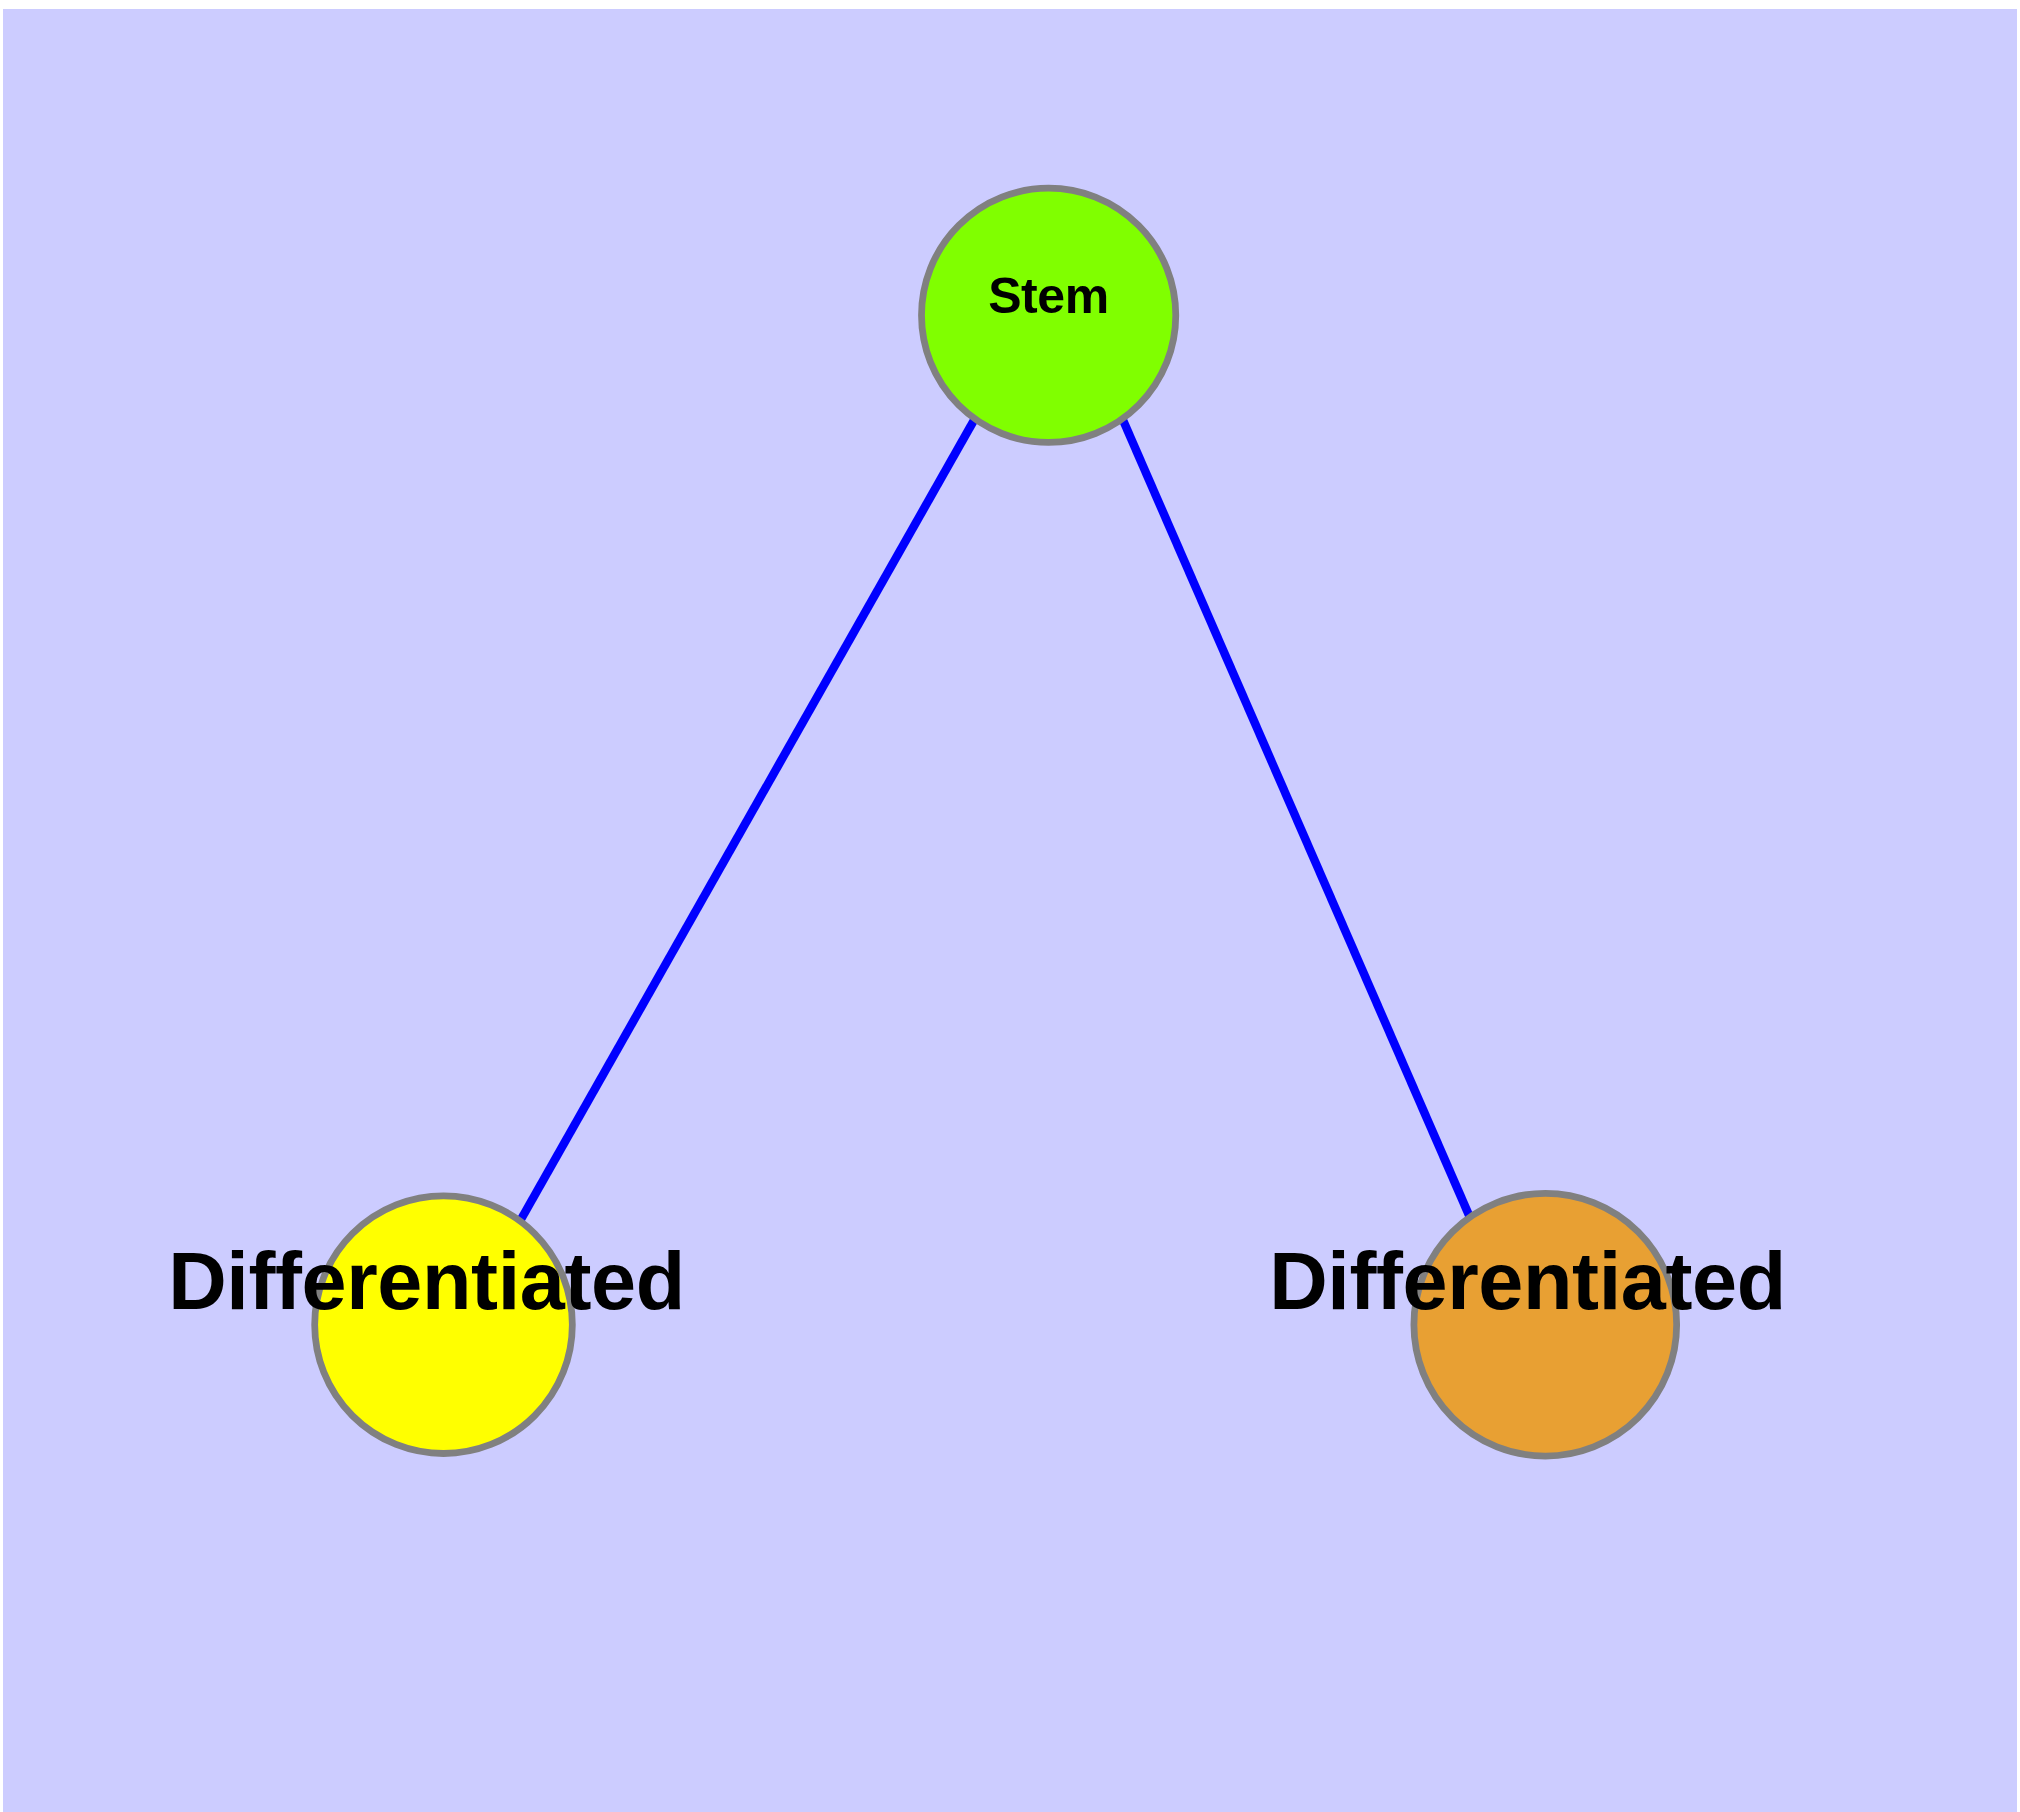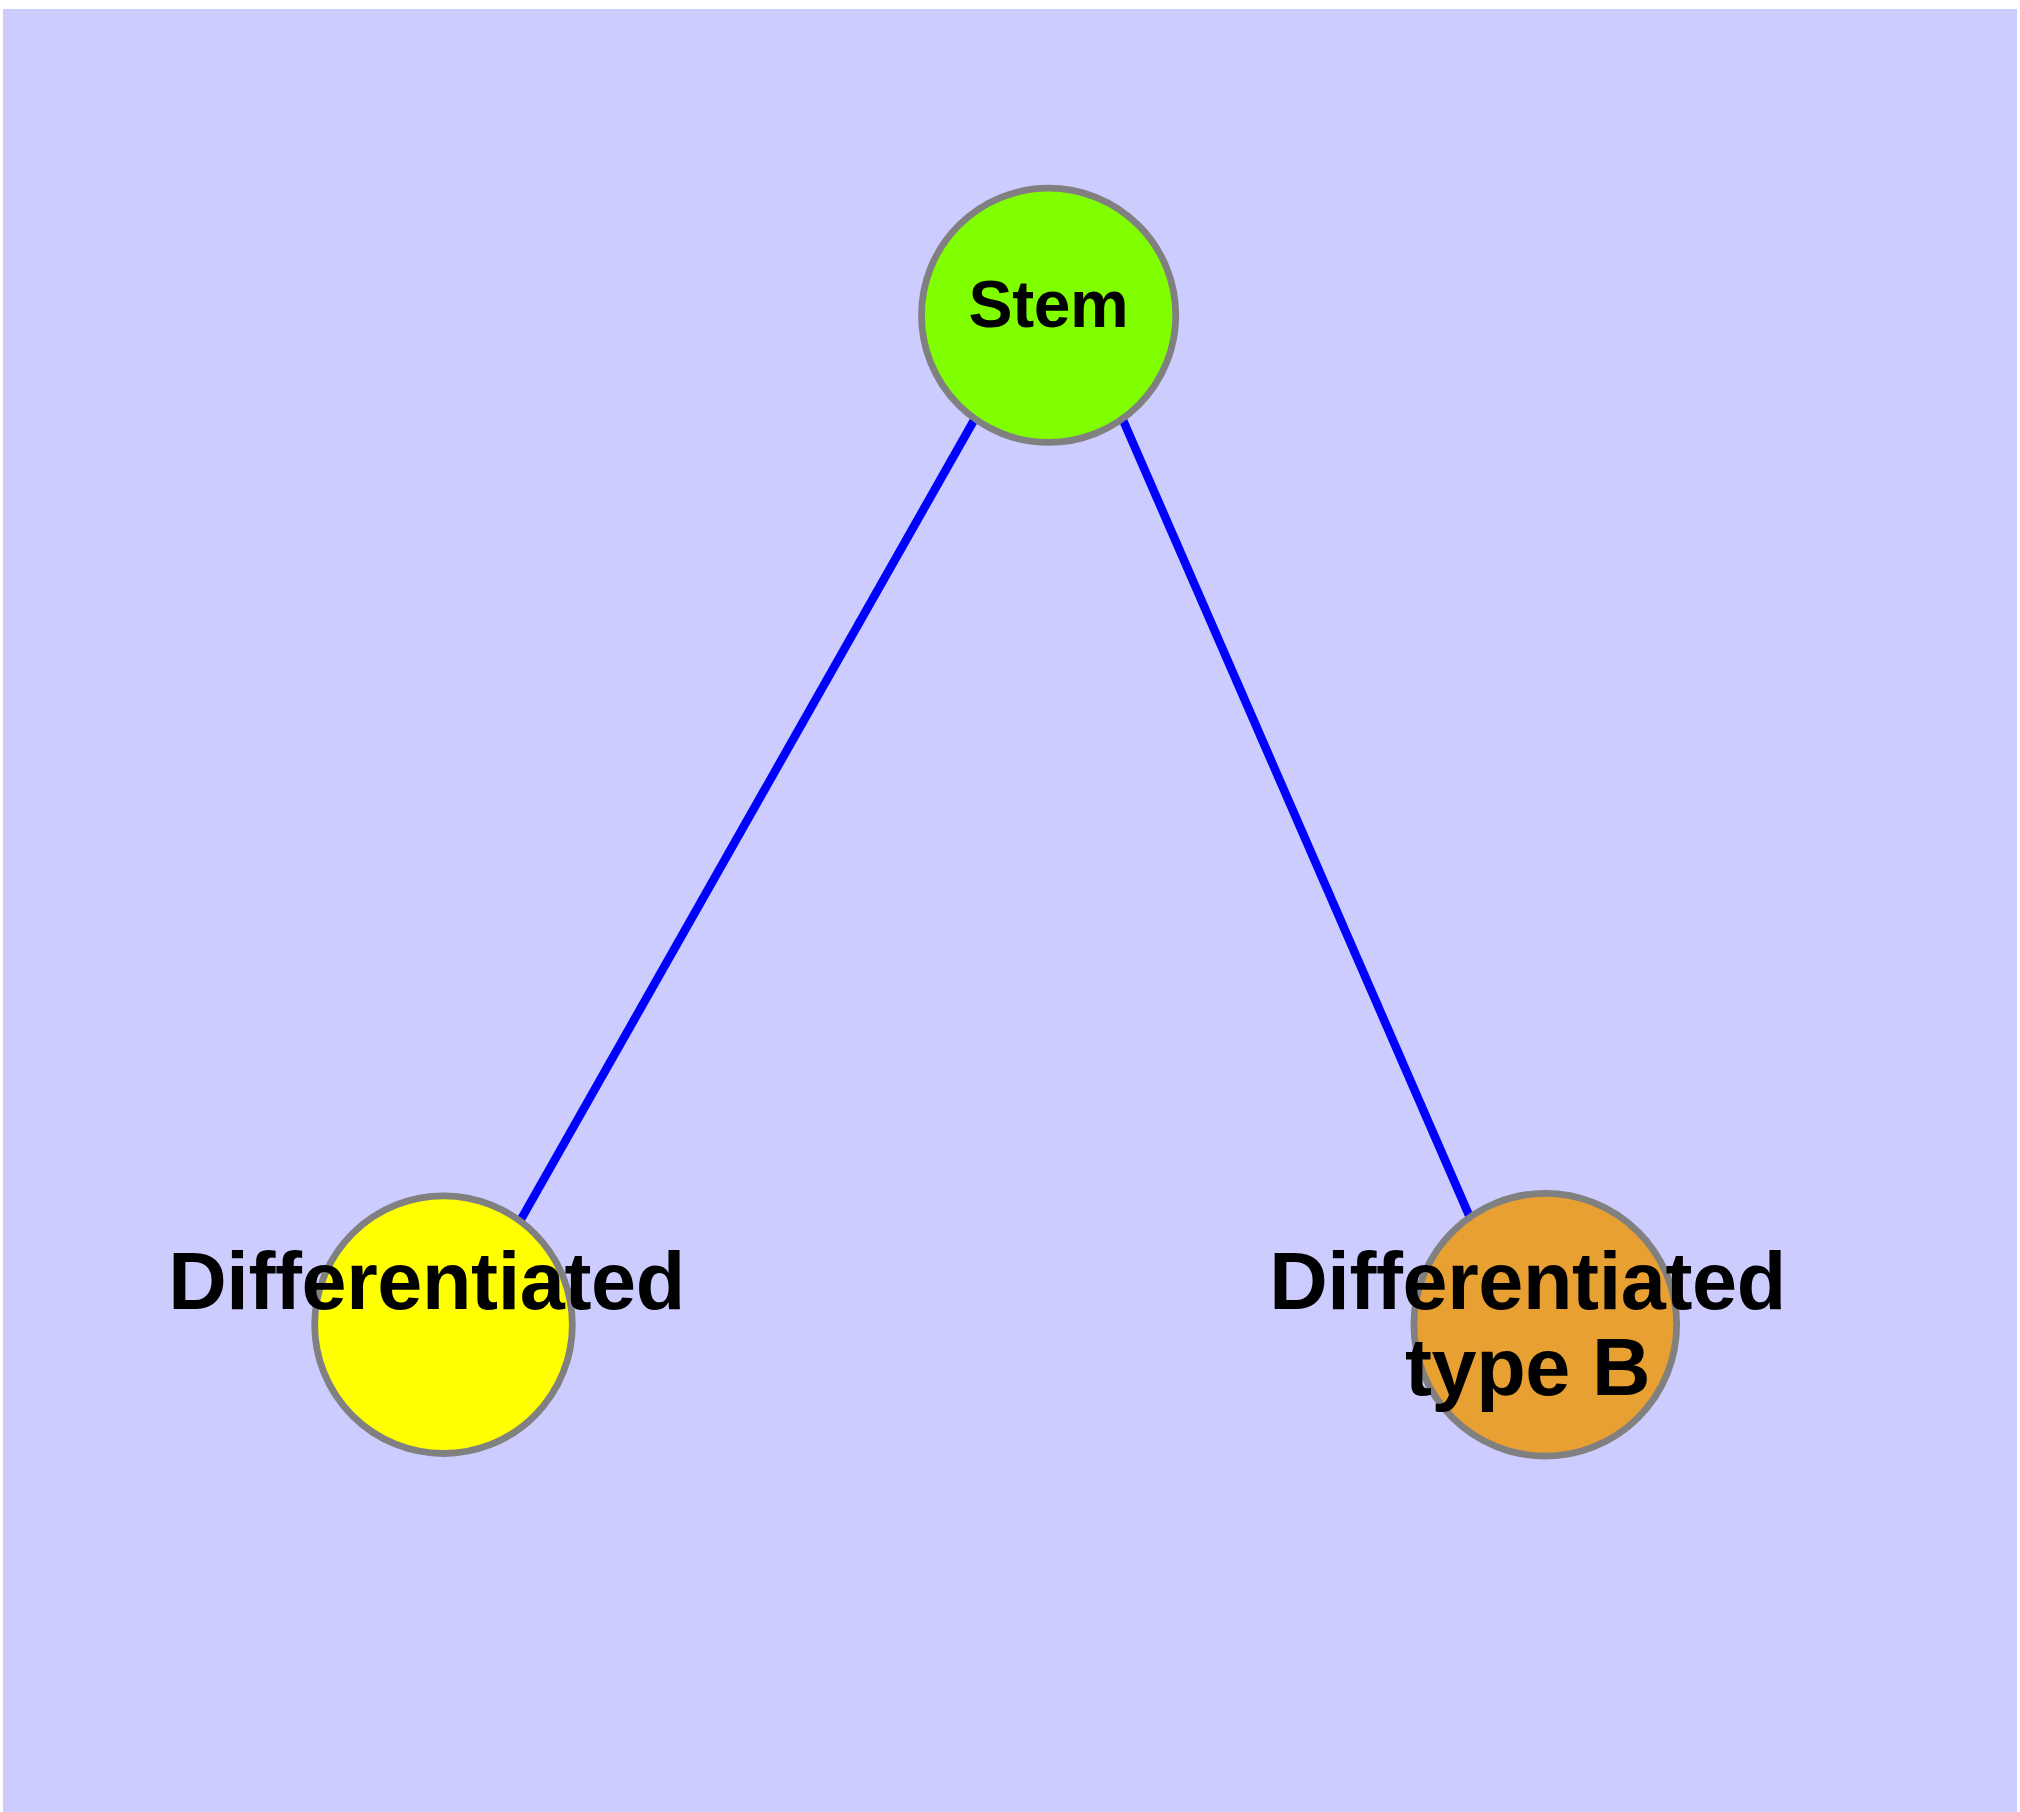--- a/index.html
+++ b/index.html
@@ -44,21 +44,21 @@
     position: absolute;
     color: #000000;
     font-weight: bold;
     text-align: center;
     line-height: 1.06;
     white-space: pre;
     letter-spacing: -0.4px;
     pointer-events: none;
   }
   #label-stem {
-    font-size: 66px;
+    font-size: 50px;
     left: 794px;
     top: 270px;
     width: 509px;
   }
   #label-type-a {
     font-size: 81px;
     left: 130px;
     top: 1239px;
     width: 593px;
   }
@@ -83,16 +83,16 @@
 
     <circle class="node-circle" cx="1237" cy="372" r="150" fill="#80ff00" style="stroke: rgb(128, 128, 128);"></circle>
     <circle class="node-circle" cx="523" cy="1563" r="152" fill="#ffff00" style="stroke: rgb(128, 128, 128);"></circle>
     <circle class="node-circle" cx="1823" cy="1563" r="155" fill="#e8a033" style="stroke: rgb(128, 128, 128);"></circle>
   </svg>
 
   <div class="node-label" id="label-stem" style="color: rgb(0, 0, 0);">Stem</div>
 
   <div class="node-label" id="label-type-a" style="color: rgb(0, 0, 0);"><span>Differentiated</span><br></div>
 
-  <div class="node-label" id="label-type-b" style="color: rgb(0, 0, 0);"><span>Differentiated</span><br><span>type B</span></div>
+  <div class="node-label" id="label-type-b" style="color: rgb(0, 0, 0);"><span>Differentiated</span><br></div>
 
 </div>
 
 
 </body></html>

